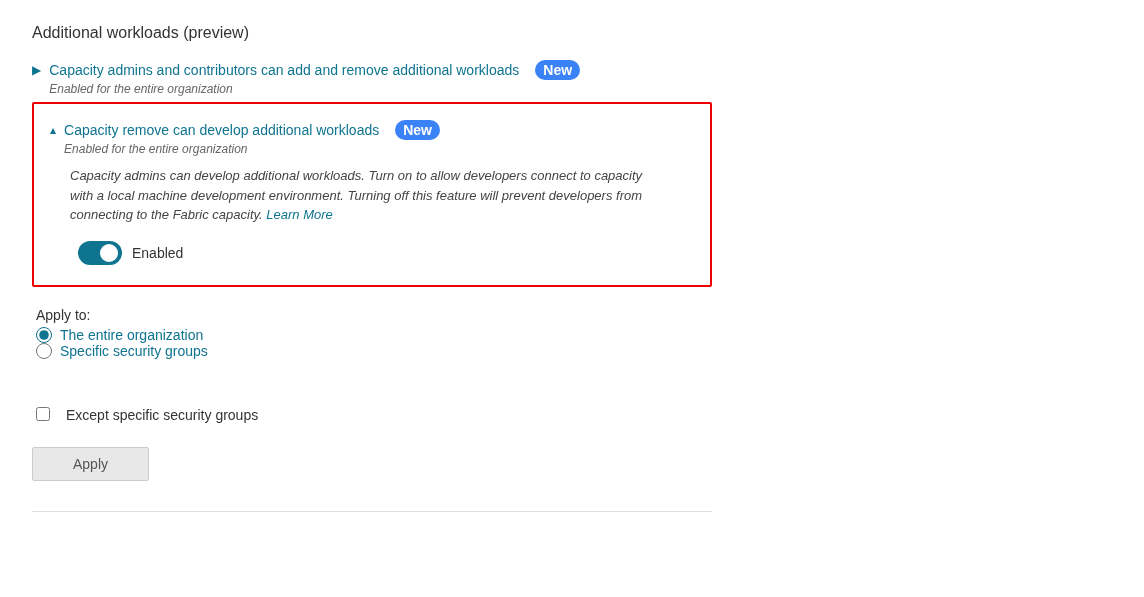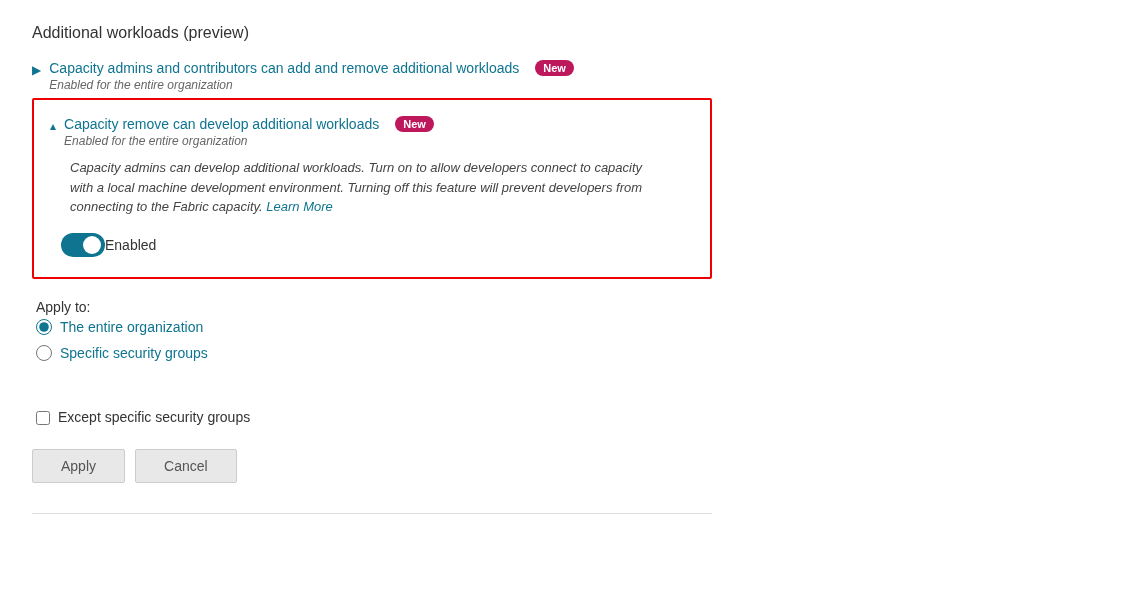--- a/index.html
+++ b/index.html
@@ -47,23 +47,23 @@
       gap: 16px;
     }
 
     .item-title {
       font-size: 14px;
       color: #0e7490;
       font-weight: 400;
     }
 
     .badge-new {
-      background: #be185d;
+      background: #3b82f6;
       color: #ffffff;
-      font-size: 11px;
+      font-size: 14px;
       font-weight: 600;
       padding: 2px 8px;
       border-radius: 10px;
     }
 
     .item-subtitle {
       font-size: 12px;
       color: #666;
       font-style: italic;
     }
@@ -95,22 +95,23 @@
     .learn-more-link {
       color: #0e7490;
       text-decoration: none;
       cursor: pointer;
     }
 
     
     .toggle-row {
       display: flex;
       align-items: center;
+      gap: 10px;
       margin-top: 16px;
-      margin-left: 11px;
+      margin-left: 28px;
     }
 
     .toggle-switch {
       position: relative;
       width: 44px;
       height: 24px;
       flex-shrink: 0;
     }
 
     .toggle-switch input {
@@ -153,21 +154,20 @@
 
     .apply-to-label {
       font-size: 14px;
       color: #333;
       margin-bottom: 4px;
     }
 
     .radio-group {
       display: flex;
       flex-direction: column;
-      gap: 10px;
       margin-bottom: 14px;
     }
 
     .radio-item {
       display: flex;
       align-items: center;
       gap: 8px;
       cursor: pointer;
     }
 
@@ -179,22 +179,22 @@
     }
 
     .radio-item label {
       color: #0e7490;
       font-size: 14px;
       cursor: pointer;
     }
 
     .checkbox-item {
       display: flex;
-      align-items: flex-end;
-      gap: 8px;
+      align-items: flex-start;
+      gap: 16px;
       cursor: pointer;
       margin-top: 48px;
     }
 
     .checkbox-item input[type="checkbox"] {
       width: 14px;
       height: 14px;
       border: 1px solid #999;
       cursor: pointer;
       accent-color: #0e7490;
@@ -207,21 +207,21 @@
     }
 
     
     .button-row {
       display: flex;
       gap: 10px;
       margin-top: 24px;
     }
 
     .btn-apply {
-      padding: 8px 28px;
+      padding: 8px 40px;
       background: #e8e8e8;
       border: 1px solid #ccc;
       color: #555;
       font-size: 14px;
       cursor: pointer;
       border-radius: 2px;
     }
 
     .btn-cancel {
       padding: 8px 28px;
@@ -298,16 +298,15 @@
   </div>
 
   <div class="checkbox-item">
     <input type="checkbox" id="except-groups" style="">
     <label for="except-groups">Except specific security groups</label>
   </div>
 </div>
 
 <div class="button-row">
   <button class="btn-apply">Apply</button>
-  <button class="btn-cancel">Cancel</button>
 </div>
 
 <hr class="divider">
 
 </body></html>

